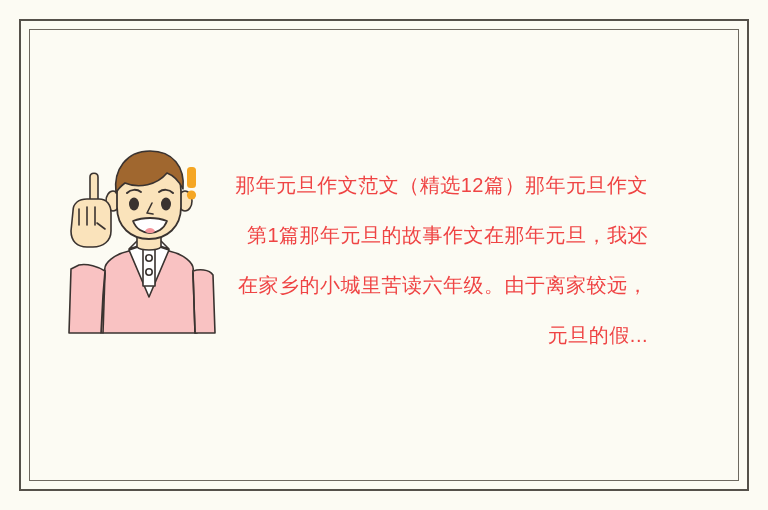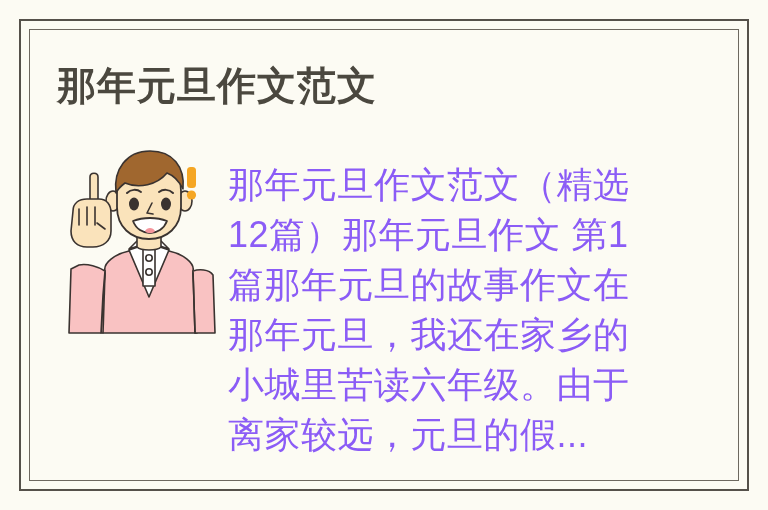--- a/index.html
+++ b/index.html
@@ -69,37 +69,36 @@
   }
   .illustration svg {
     display: block;
   }
   
   .body-copy {
     position: absolute;
     left: 171px;
     top: 15px;
     width: 420px;
-    font-size: 36px;
+    font-size: 20px;
     line-height: 50px;
-    color: #8b5cf6;
+    color: #ef4444;
     letter-spacing: 0.5px;
-    text-align: left;
+    text-align: right;
     word-break: break-all;
   }
 </style>
 </head>
 <body>
 
 <div class="page">
 
   <div class="frame-outer"></div>
   <div class="frame-inner"></div>
 
-  <div class="article-title">那年元旦作文范文</div>
 
   <div class="content">
 
     <div class="illustration">
       <svg width="160" height="190" viewBox="0 0 160 190" xmlns="http://www.w3.org/2000/svg">
 
         <g stroke="#3a3330" stroke-width="1.6" stroke-linejoin="round" stroke-linecap="round">
 
           <path d="M48 126 C46 118 58 109 72 106 L92 103 L112 106 C126 109 138 118 136 126
                    L140 188 L44 188 Z" fill="#f9c2c2"></path>

